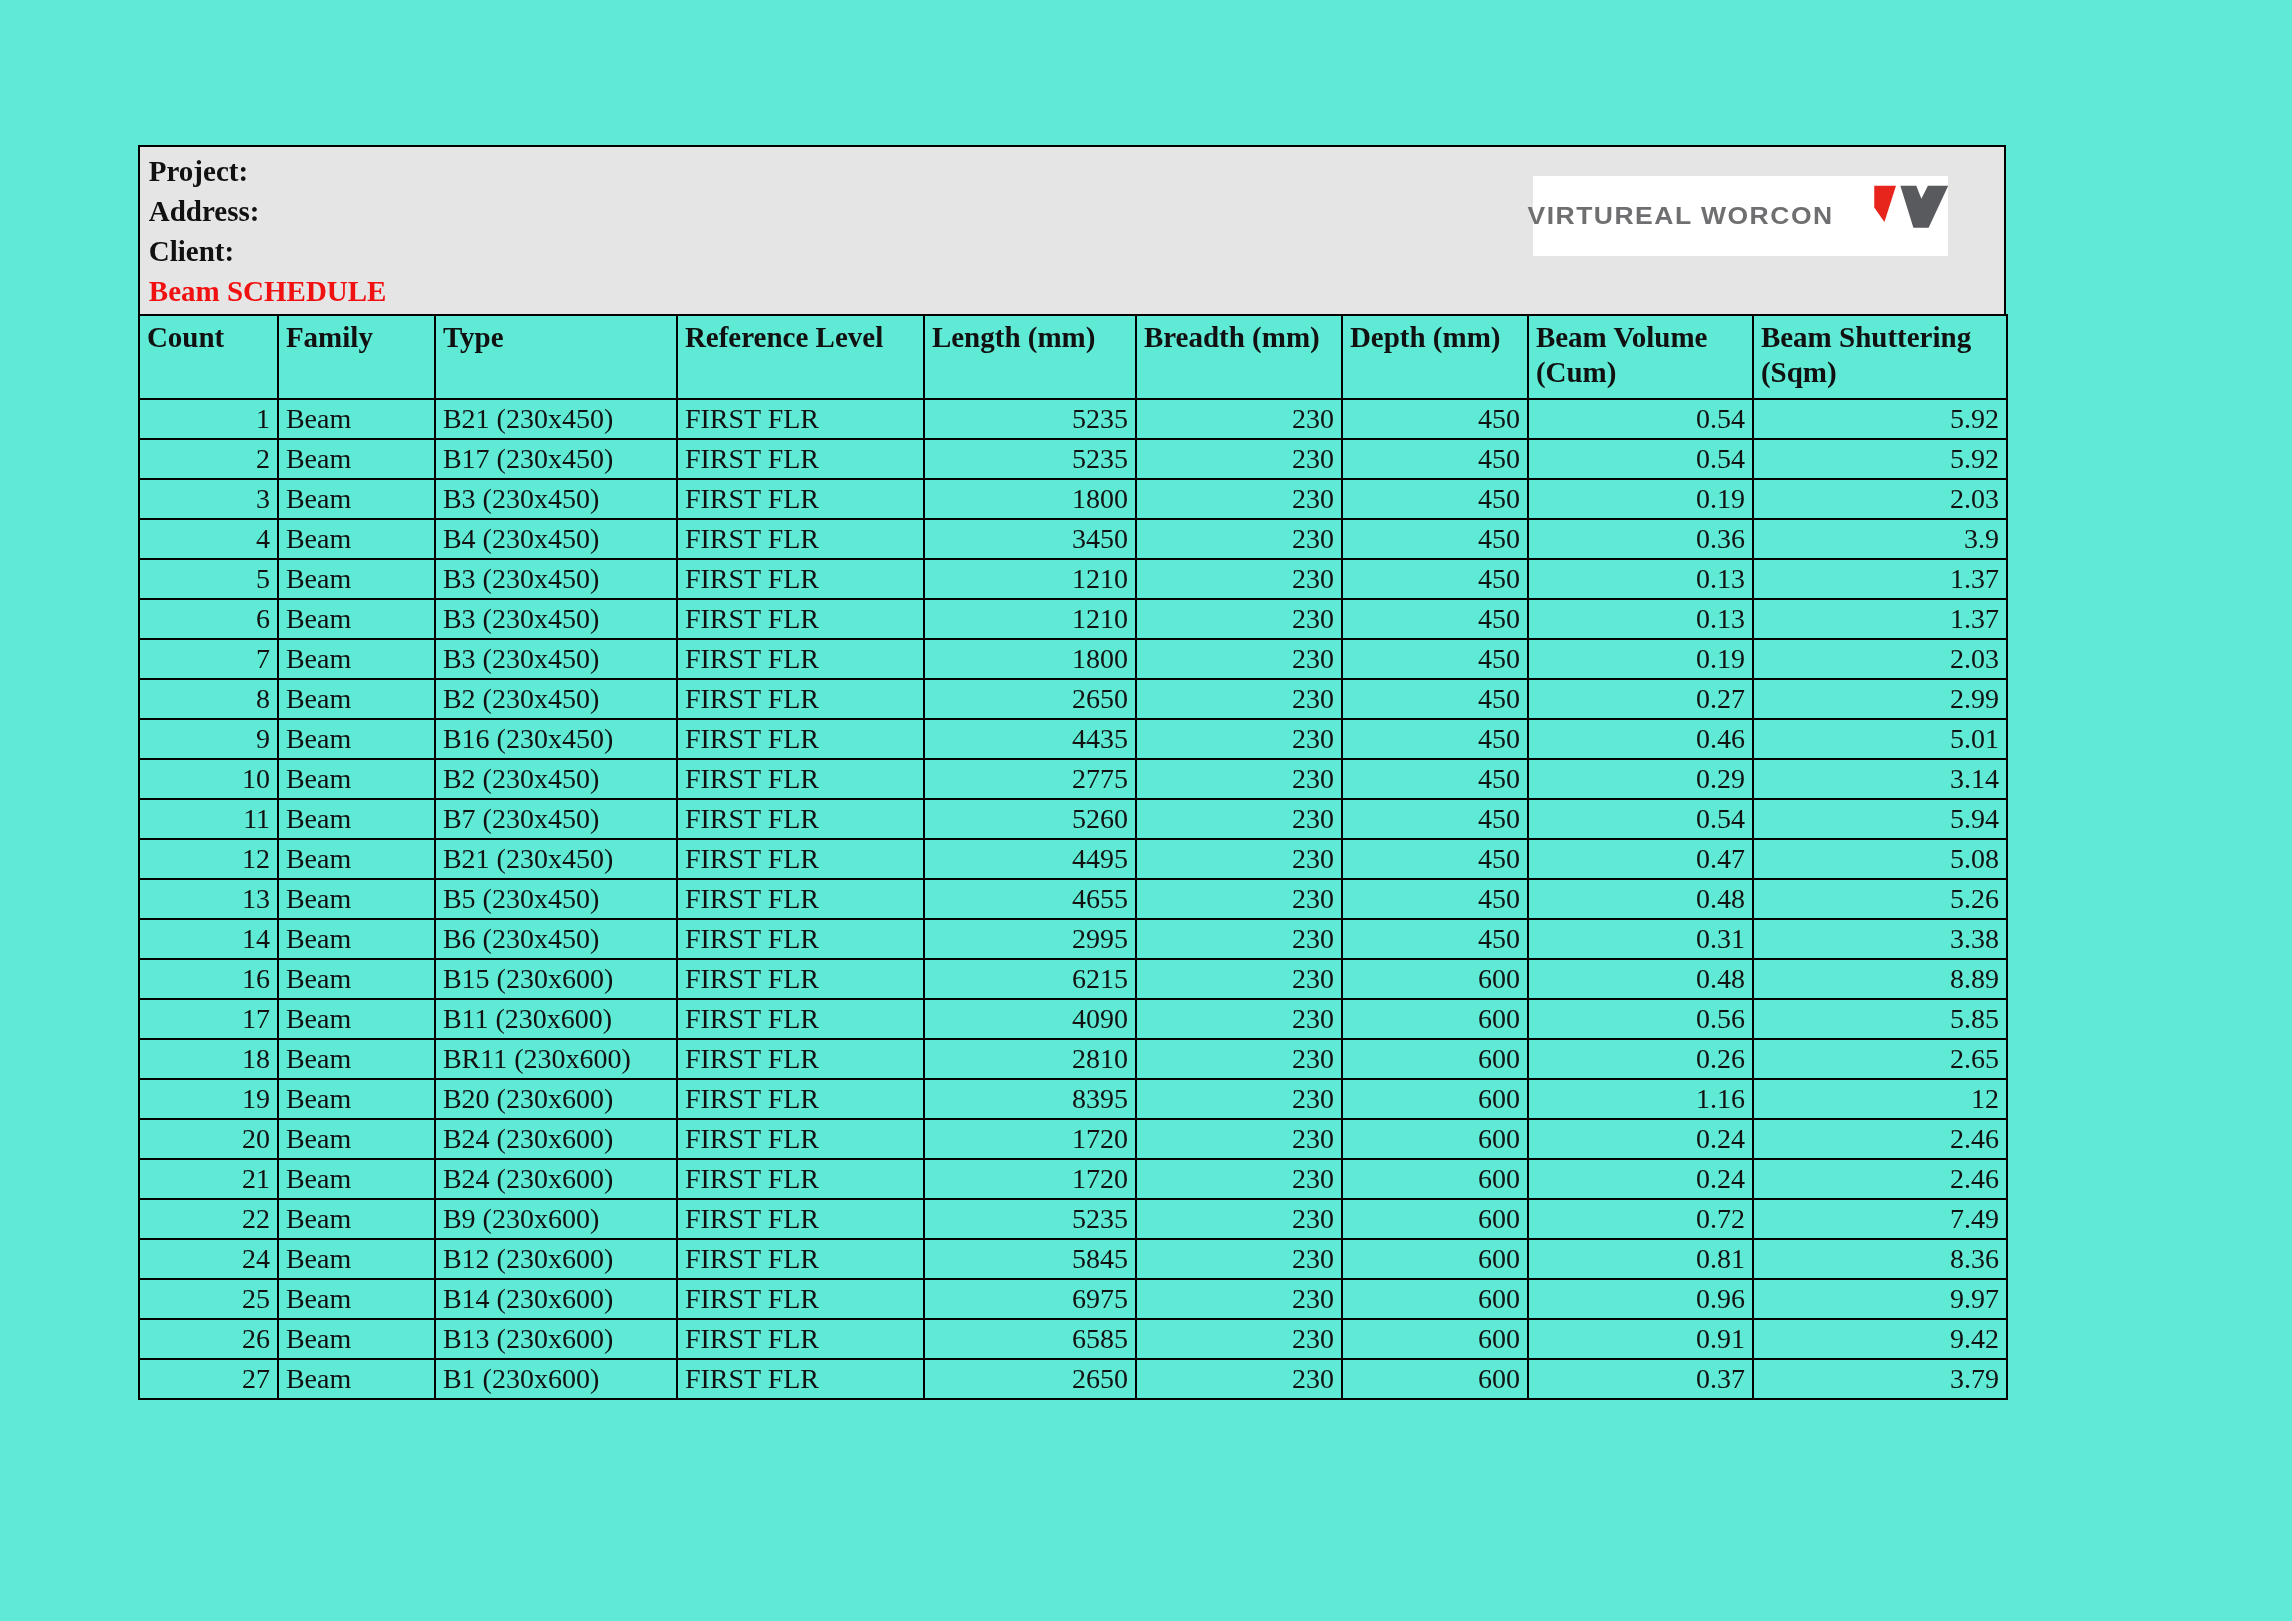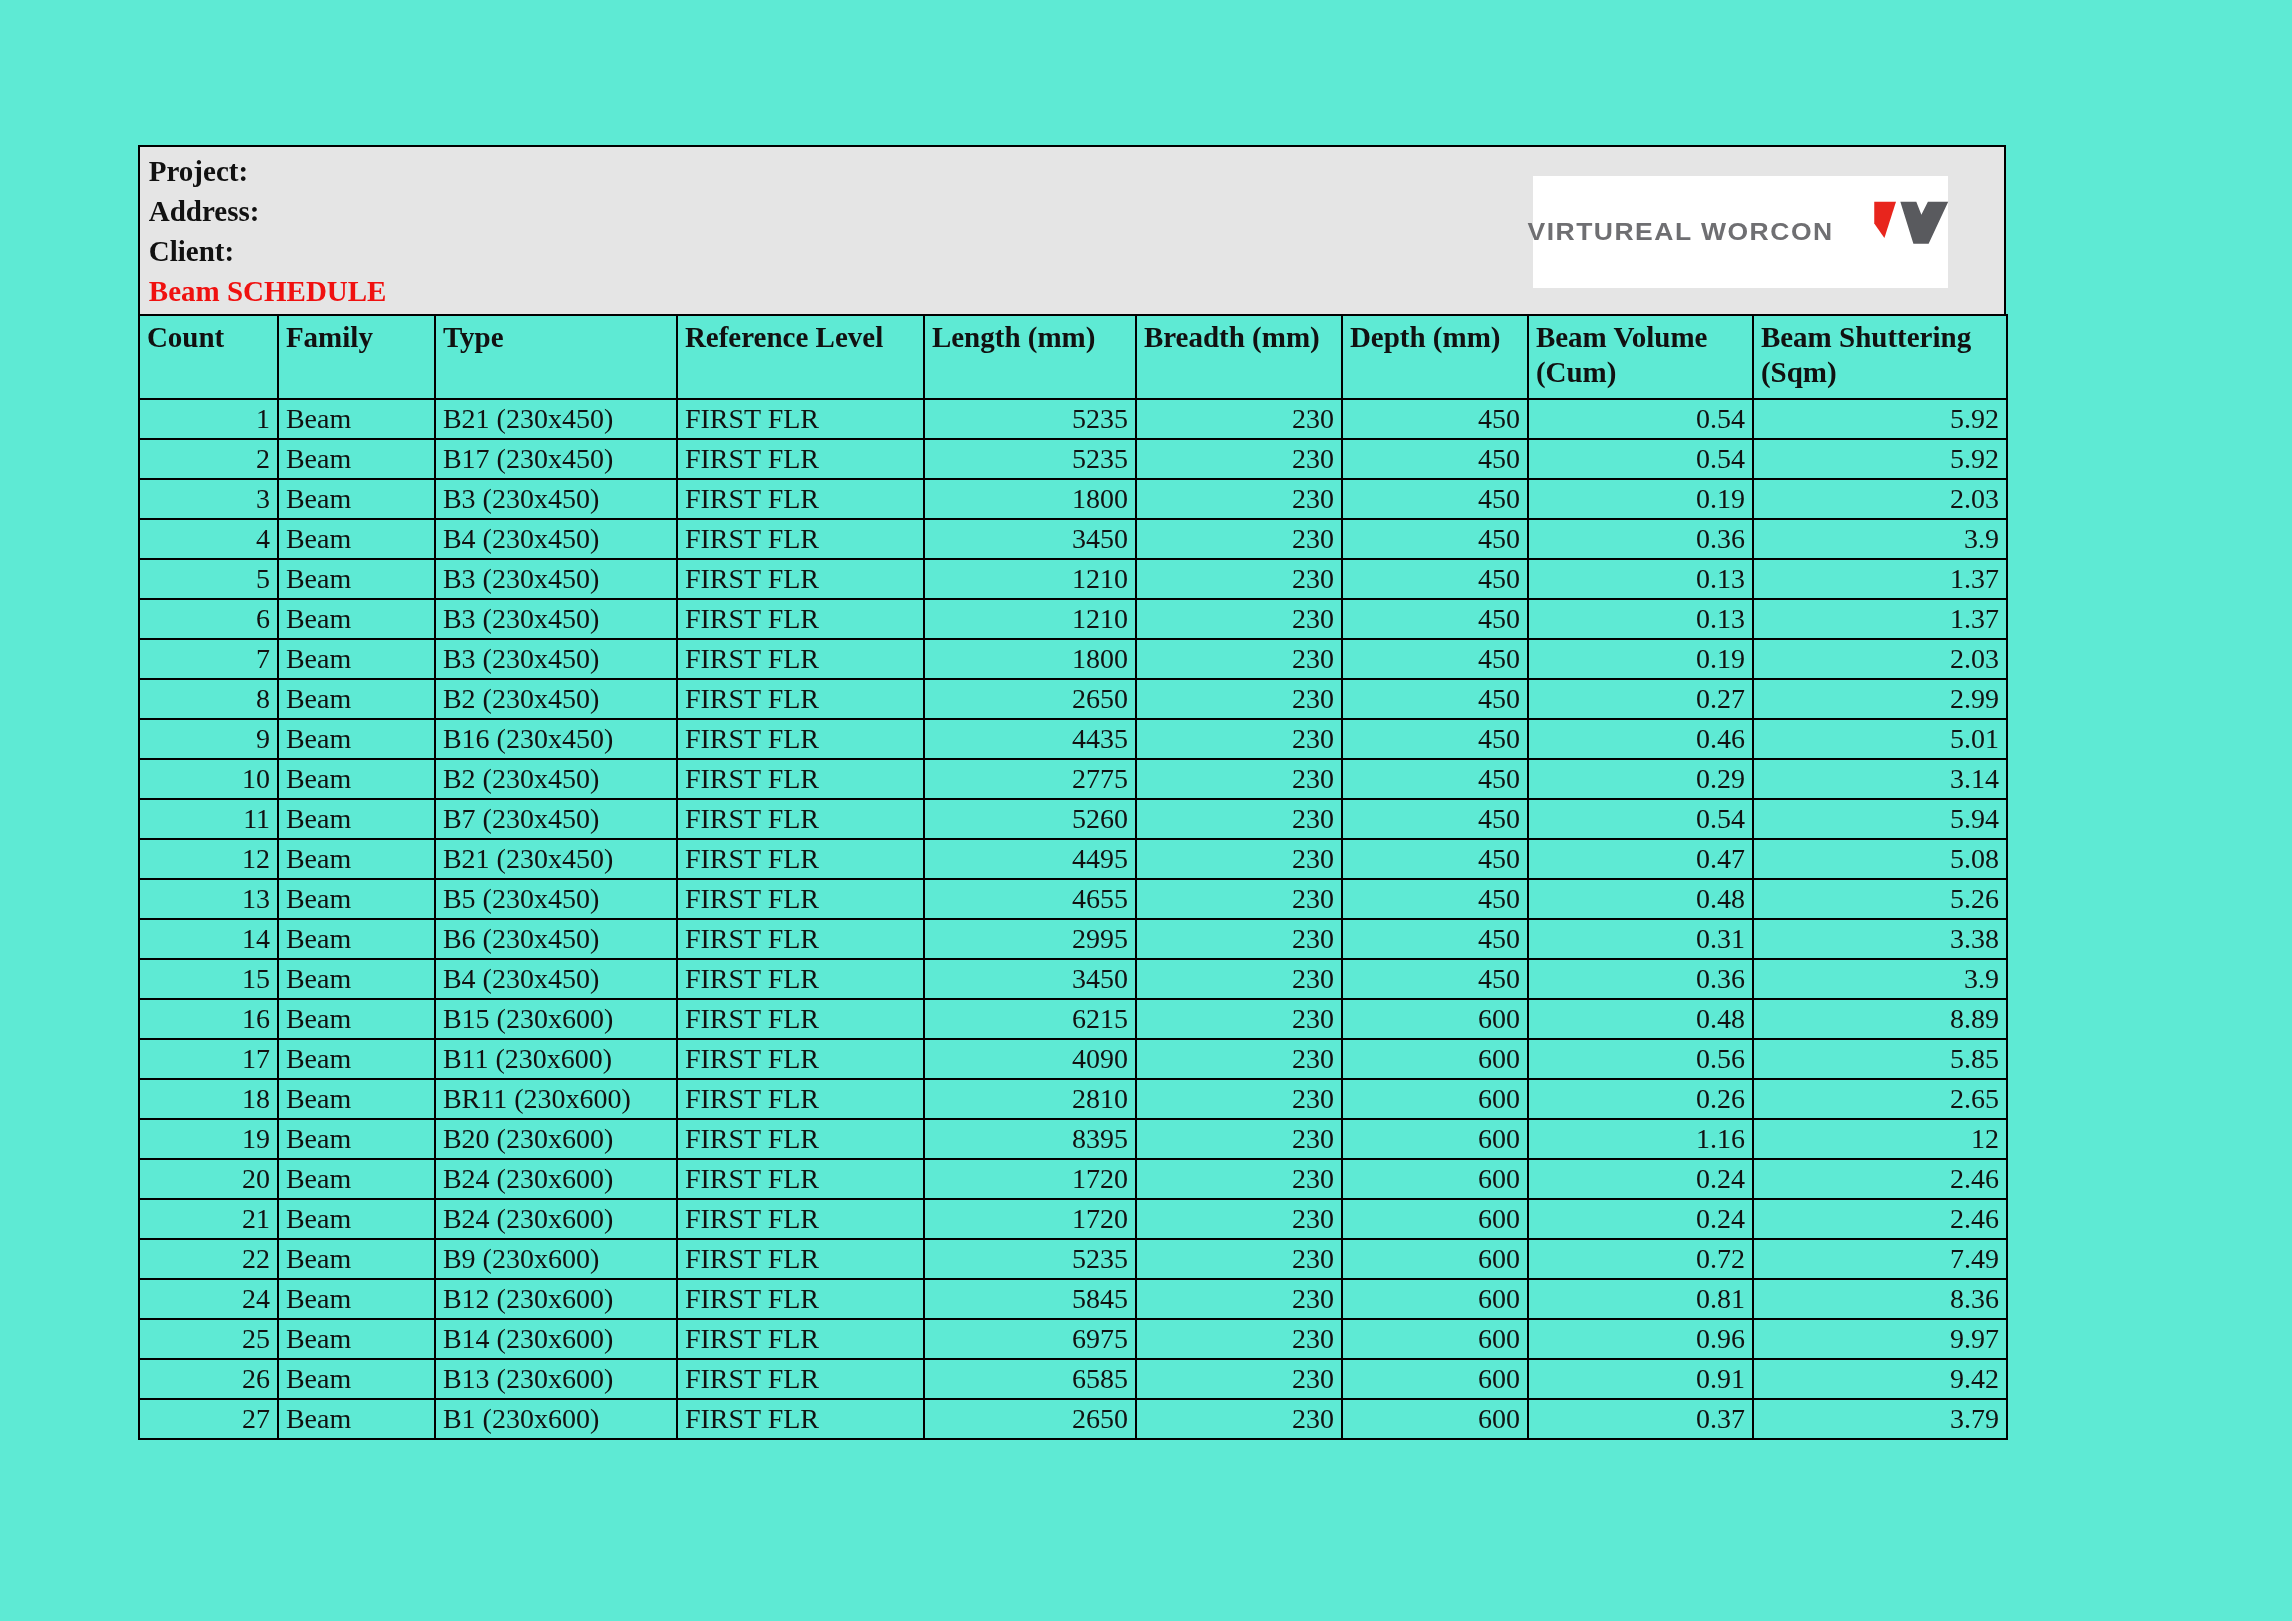--- a/index.html
+++ b/index.html
@@ -22,21 +22,21 @@
     border-bottom:none;
     padding:3.9px 0 0 8.8px;
   }
   .band-line{
     font-size:29px;font-weight:bold;line-height:40px;
     white-space:nowrap;
   }
   .band-line.schedule{color:var(--title-red,#f01110);}
   .logo-box{
     position:absolute;top:29px;right:56px;
-    width:415px;height:112px;
+    width:415px;height:80px;
     background:#fff;
     display:flex;align-items:center;justify-content:center;gap:3.9px;
   }
   .logo-text{
     font-family:"Liberation Sans", sans-serif;
     font-weight:bold;font-size:26.5px;letter-spacing:1.5px;
     color:var(--logo-gray,#6f6f72);
     white-space:nowrap;
     transform:scaleY(0.92);
   }
@@ -287,31 +287,20 @@
             <td class="al">Beam</td>
             <td class="al">B6 (230x450)</td>
             <td class="al">FIRST FLR</td>
             <td class="ar">2995</td>
             <td class="ar">230</td>
             <td class="ar">450</td>
             <td class="ar">0.31</td>
             <td class="ar">3.38</td>
           </tr>
           <tr>
-            <td class="ar">15</td>
-            <td class="al">Beam</td>
-            <td class="al">B4 (230x450)</td>
-            <td class="al">FIRST FLR</td>
-            <td class="ar">3450</td>
-            <td class="ar">230</td>
-            <td class="ar">450</td>
-            <td class="ar">0.36</td>
-            <td class="ar">3.9</td>
-          </tr>
-          <tr>
             <td class="ar">16</td>
             <td class="al">Beam</td>
             <td class="al">B15 (230x600)</td>
             <td class="al">FIRST FLR</td>
             <td class="ar">6215</td>
             <td class="ar">230</td>
             <td class="ar">600</td>
             <td class="ar">0.48</td>
             <td class="ar">8.89</td>
           </tr>

